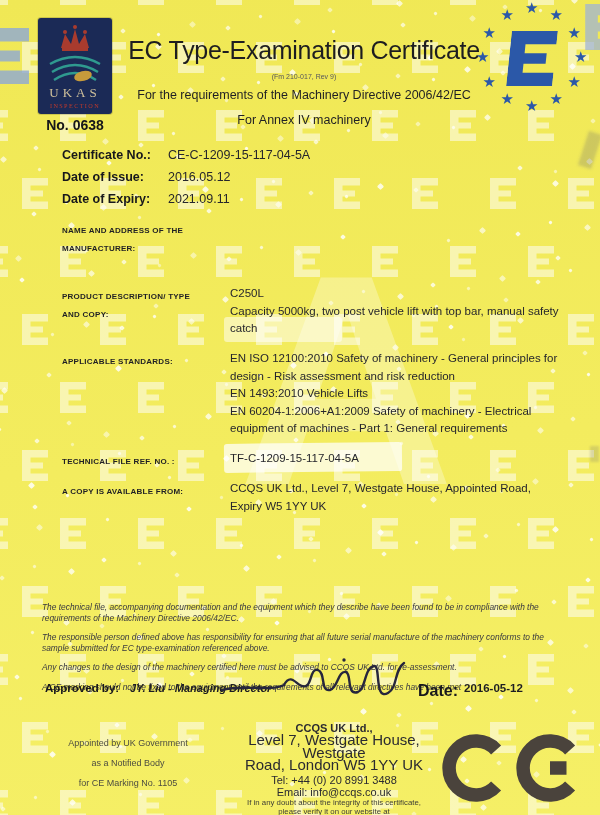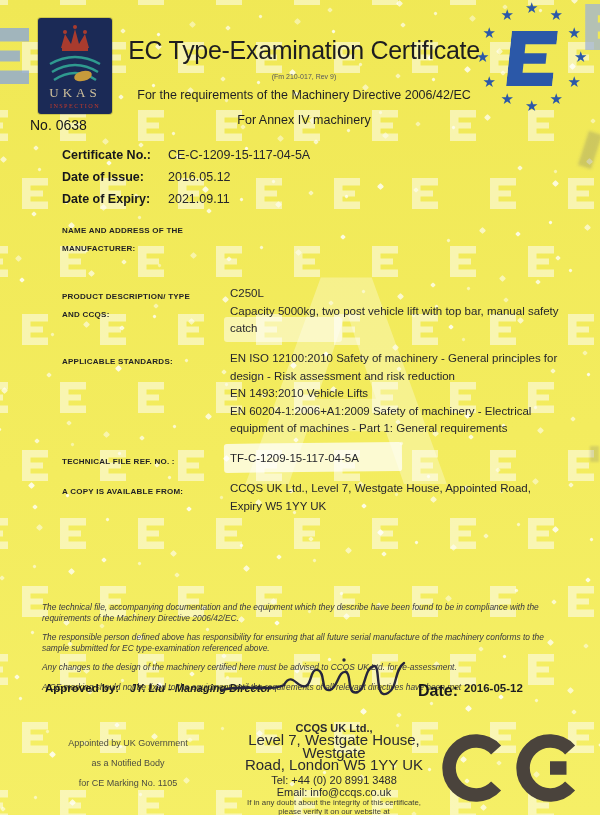--- a/index.html
+++ b/index.html
@@ -19,21 +19,21 @@
   #patch-catch{left:224px;top:317px;width:118px;height:25px;background:rgba(255,255,255,0.5);}
   #patch-tf{left:224px;top:443px;width:178px;height:29px;background:rgba(255,255,255,0.72);transform:rotate(-0.6deg);}
   .artifact{position:absolute;z-index:3;pointer-events:none;}
   #art-gray-1{left:583px;top:132px;width:14px;height:36px;background:rgba(110,110,110,0.28);transform:rotate(18deg);filter:blur(1.5px);}
   #art-gray-2{left:590px;top:446px;width:9px;height:16px;background:rgba(110,110,110,0.22);filter:blur(1px);}
 
   
   #ukas-badge{position:absolute;left:38px;top:18px;width:74px;height:96px;z-index:2;
     background:#1b2a56;border-radius:3px;box-shadow:0 0 0 1px rgba(0,0,0,0.15);}
   #ukas-number{position:absolute;left:30px;top:117px;width:90px;z-index:2;
-    font-size:14px;font-weight:normal;color:#15151a;text-align:left;}
+    font-size:14px;font-weight:bold;color:#15151a;text-align:center;}
   #title-block{position:absolute;left:115px;top:36px;width:378px;text-align:center;z-index:2;}
   #cert-title{font-size:25px;font-weight:400;letter-spacing:-0.3px;color:#1d1d20;}
   #form-ref{margin-top:8px;font-size:7px;color:#55555c;}
   #subtitle-1{margin-top:8px;font-size:12.5px;color:#1f1f24;}
   #subtitle-2{margin-top:11px;font-size:12.5px;color:#1f1f24;}
   #eu-badge{position:absolute;left:462px;top:0;width:140px;height:120px;z-index:2;}
   .eu-star{position:absolute;color:#2b58a8;font-size:15px;line-height:1;}
   #eu-e{position:absolute;left:47px;top:31px;transform:skewX(-6deg);}
 
   
@@ -750,21 +750,21 @@
   <div class="sec" id="sec-manufacturer">
     <div class="sec-label">
       <div>NAME AND ADDRESS OF THE</div>
       <div>MANUFACTURER:</div>
     </div>
   </div>
 
   <div class="sec" id="sec-product">
     <div class="sec-label">
       <div>PRODUCT DESCRIPTION/ TYPE</div>
-      <div>AND CCQS:</div>
+      <div>AND COPY:</div>
     </div>
     <div class="sec-vals">
       <div>C250L</div>
       <div>Capacity 5000kg, two post vehicle lift with top bar, manual safety</div>
       <div>catch</div>
     </div>
   </div>
 
   <div class="sec" id="sec-standards">
     <div class="sec-label">

